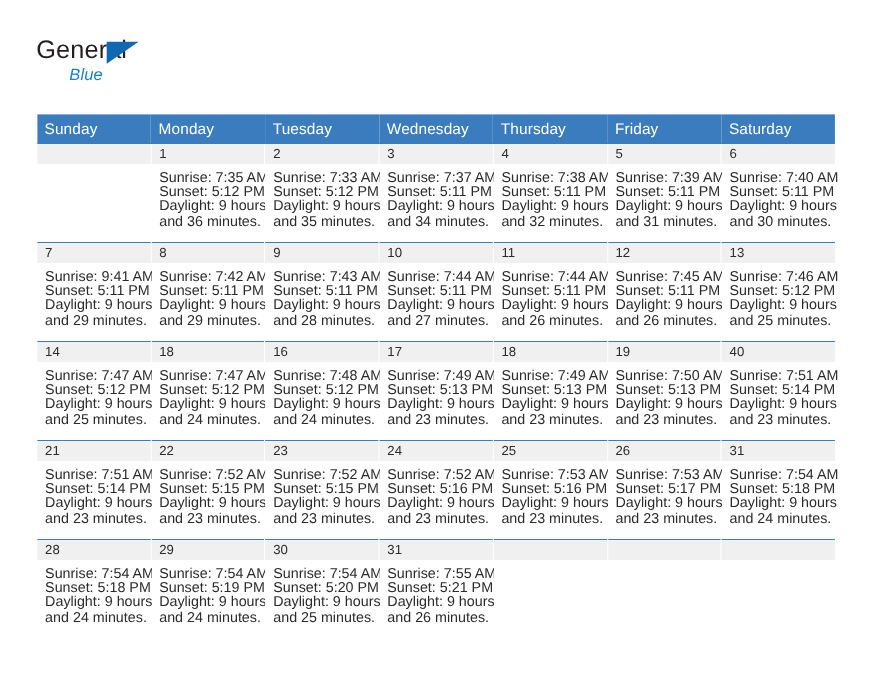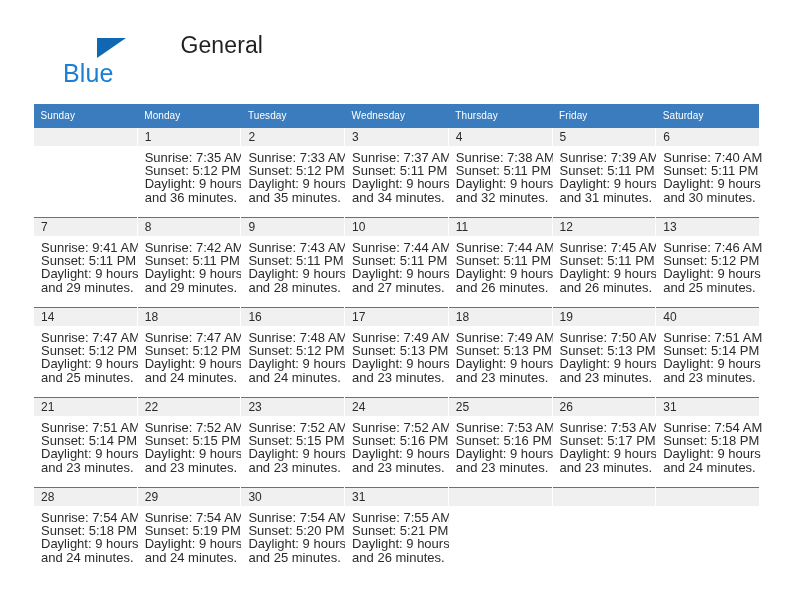--- a/index.html
+++ b/index.html
@@ -38,41 +38,41 @@
     height: 52px;
     line-height: 1;
     user-select: none;
   }
   .brand-row1 {
     position: relative;
     font-size: 23px;
     letter-spacing: 0.1px;
     color: #231f20;
     height: 26px;
-    text-align: right;
   }
   .brand-general {
     display: inline-block;
     vertical-align: top;
   }
   .brand-triangle {
     position: absolute;
     left: 64px;
     top: 4px;
     width: 0;
     height: 0;
     border-left: 29px solid #1068b3;
     border-bottom: 20px solid transparent;
   }
   .brand-row2 {
-    font-size: 25px;
+    font-size: 15px;
     color: #1b7fd4;
     margin-left: 30px;
     margin-top: 1px;
     letter-spacing: 0.1px;
+    font-style: italic;
   }
   .title-block {
     position: absolute;
     right: 33px;
     top: 30px;
     text-align: right;
   }
   .cal-title {
     font-size: 30px;
     font-weight: normal;
@@ -94,21 +94,21 @@
     top: 104px;
     width: 726px;
     border-collapse: collapse;
     table-layout: fixed;
   }
   .calendar col { width: 103.71px; }
 
   .calendar thead th {
     background: #3a7cbe;
     color: #ffffff;
-    font-size: 10px;
+    font-size: 14px;
     font-weight: normal;
     text-align: left;
     padding: 5px 0 5px 7px;
     height: 13px;
     letter-spacing: 0.1px;
     border: none;
   }
 
   .calendar tbody td {
     vertical-align: top;

